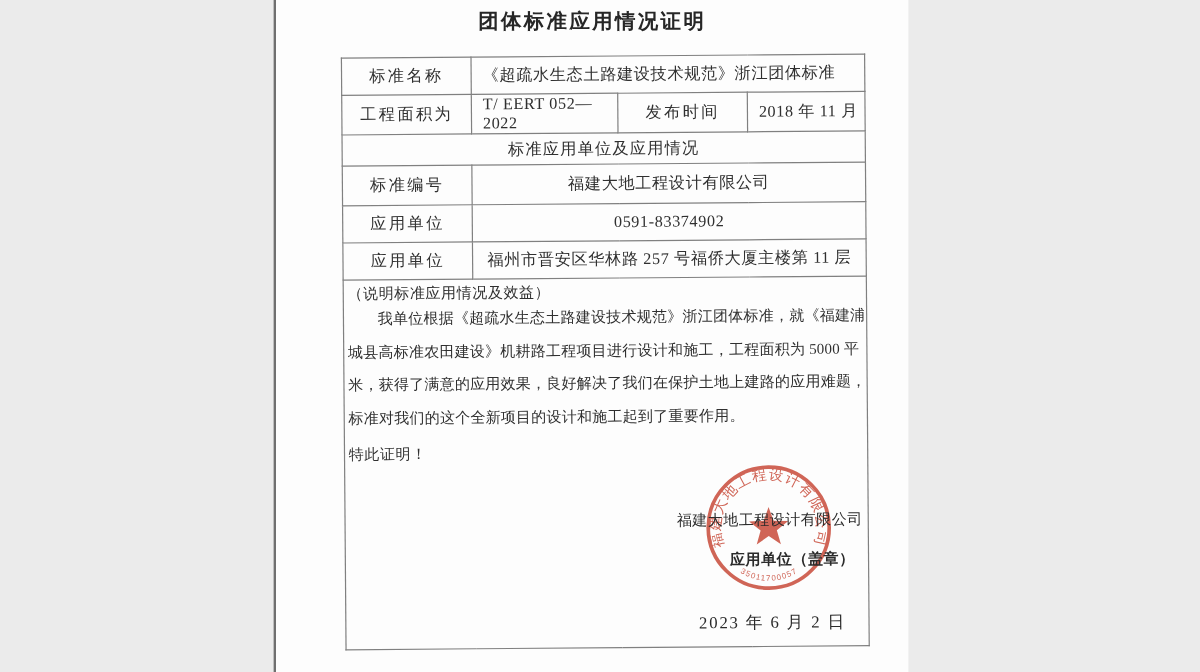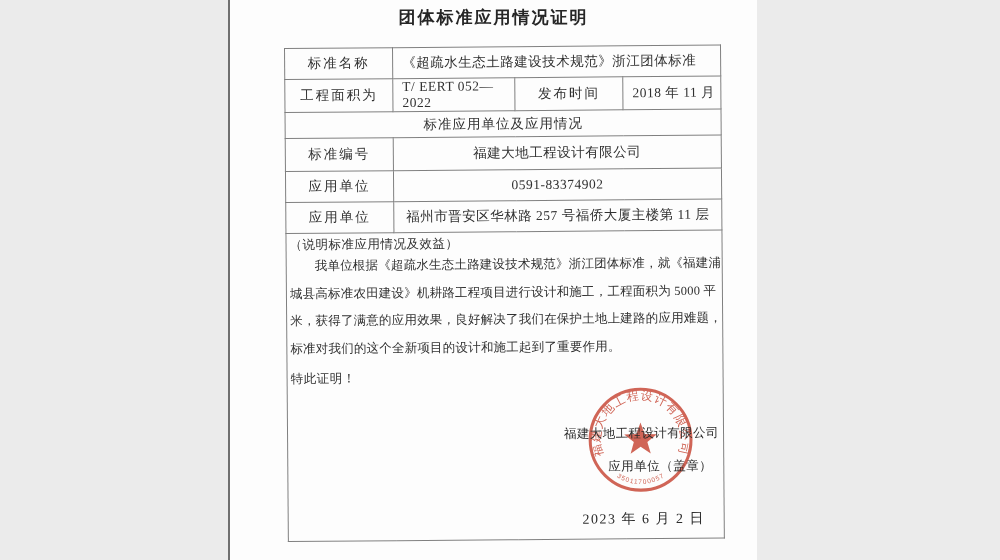--- a/index.html
+++ b/index.html
@@ -49,21 +49,21 @@
   .seal {
     position:absolute; left:292px; top:148px;
     width:121px; height:121px; opacity:0.85;
   }
   .sig-company {
     position:absolute; left:276px; top:194px;
     font-size:12.5px; letter-spacing:0.4px; white-space:nowrap; color:#2b2b2b;
   }
   .sig-unit {
     position:absolute; left:320px; top:227px;
-    font-size:12.5px; letter-spacing:0.5px; white-space:nowrap; color:#2b2b2b;
+    font-size:12.5px; letter-spacing:0.5px; white-space:nowrap; color:#2b2b2b;font-weight:bold;
   }
   .sig-date {
     position:absolute; left:266px; top:279px; width:178px;
     text-align:center; font-size:14px; letter-spacing:1.5px; white-space:nowrap; color:#2b2b2b;
   }
 </style>
 </head>
 <body>
 
 <div class="stage">

